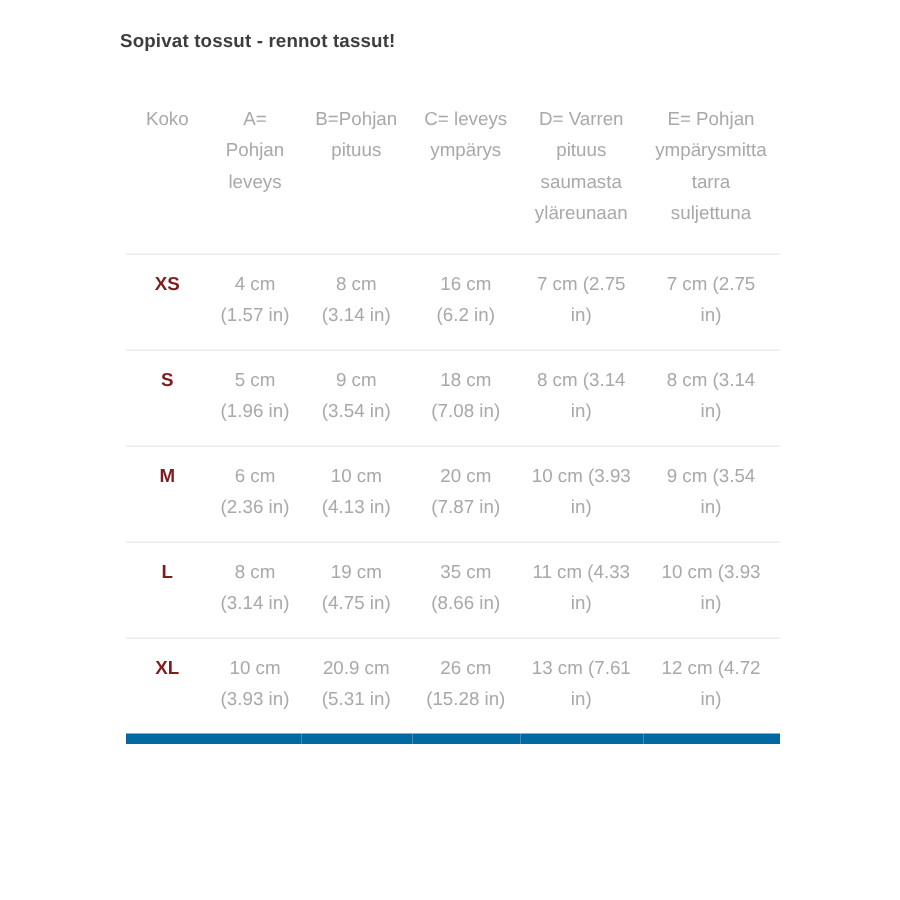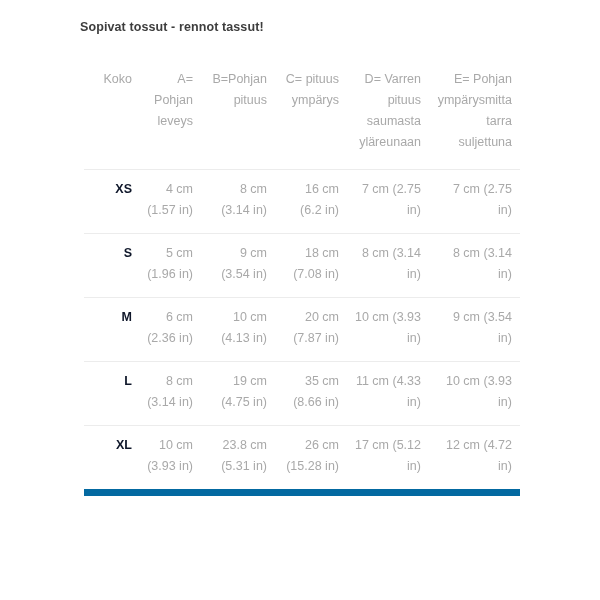--- a/index.html
+++ b/index.html
@@ -36,41 +36,41 @@
     top: 60px;
     width: 436px;
   }
   table.size-table {
     width: 436px;
     border-collapse: collapse;
     table-layout: fixed;
   }
   table.size-table th,
   table.size-table td {
-    text-align: right;
+    text-align: center;
     vertical-align: top;
     font-size: 12.5px;
     line-height: 21px;
     font-weight: normal;
     color: #a9a9a9;
     padding: 9px 8px 12px 7px;
     border: 0;
   }
   table.size-table thead th {
     padding-top: 9px;
     padding-bottom: 16px;
   }
   table.size-table tbody tr {
     border-top: 1px solid #ececec;
   }
   table.size-table tbody tr:last-child {
     border-bottom: 7px solid #0369a1;
   }
   table.size-table tbody td.size-cell {
-    color: #0f172a;
+    color: #7f1d1d;
     font-weight: bold;
   }
   col.c-size  { width: 56px; }
   col.c-a     { width: 61px; }
   col.c-b     { width: 74px; }
   col.c-c     { width: 72px; }
   col.c-d     { width: 82px; }
   col.c-e     { width: 91px; }
 </style>
 </head>
@@ -88,21 +88,21 @@
         <col class="c-b">
         <col class="c-c">
         <col class="c-d">
         <col class="c-e">
       </colgroup>
       <thead>
         <tr>
           <th>Koko</th>
           <th>A= Pohjan leveys</th>
           <th>B=Pohjan pituus</th>
-          <th>C= pituus ympärys</th>
+          <th>C= leveys ympärys</th>
           <th>D= Varren pituus saumasta yläreunaan</th>
           <th>E= Pohjan ympärysmitta tarra suljettuna</th>
         </tr>
       </thead>
       <tbody>
         <tr>
           <td class="size-cell">XS</td>
           <td>4 cm (1.57 in)</td>
           <td>8 cm (3.14 in)</td>
           <td>16 cm (6.2 in)</td>
@@ -129,22 +129,22 @@
           <td class="size-cell">L</td>
           <td>8 cm (3.14 in)</td>
           <td>19 cm (4.75 in)</td>
           <td>35 cm (8.66 in)</td>
           <td>11 cm (4.33 in)</td>
           <td>10 cm (3.93 in)</td>
         </tr>
         <tr>
           <td class="size-cell">XL</td>
           <td>10 cm (3.93 in)</td>
-          <td>23.8 cm (5.31 in)</td>
+          <td>20.9 cm (5.31 in)</td>
           <td>26 cm (15.28 in)</td>
-          <td>17 cm (5.12 in)</td>
+          <td>13 cm (7.61 in)</td>
           <td>12 cm (4.72 in)</td>
         </tr>
       </tbody>
     </table>
   </div>
 
 </div>
 
 </body></html>

